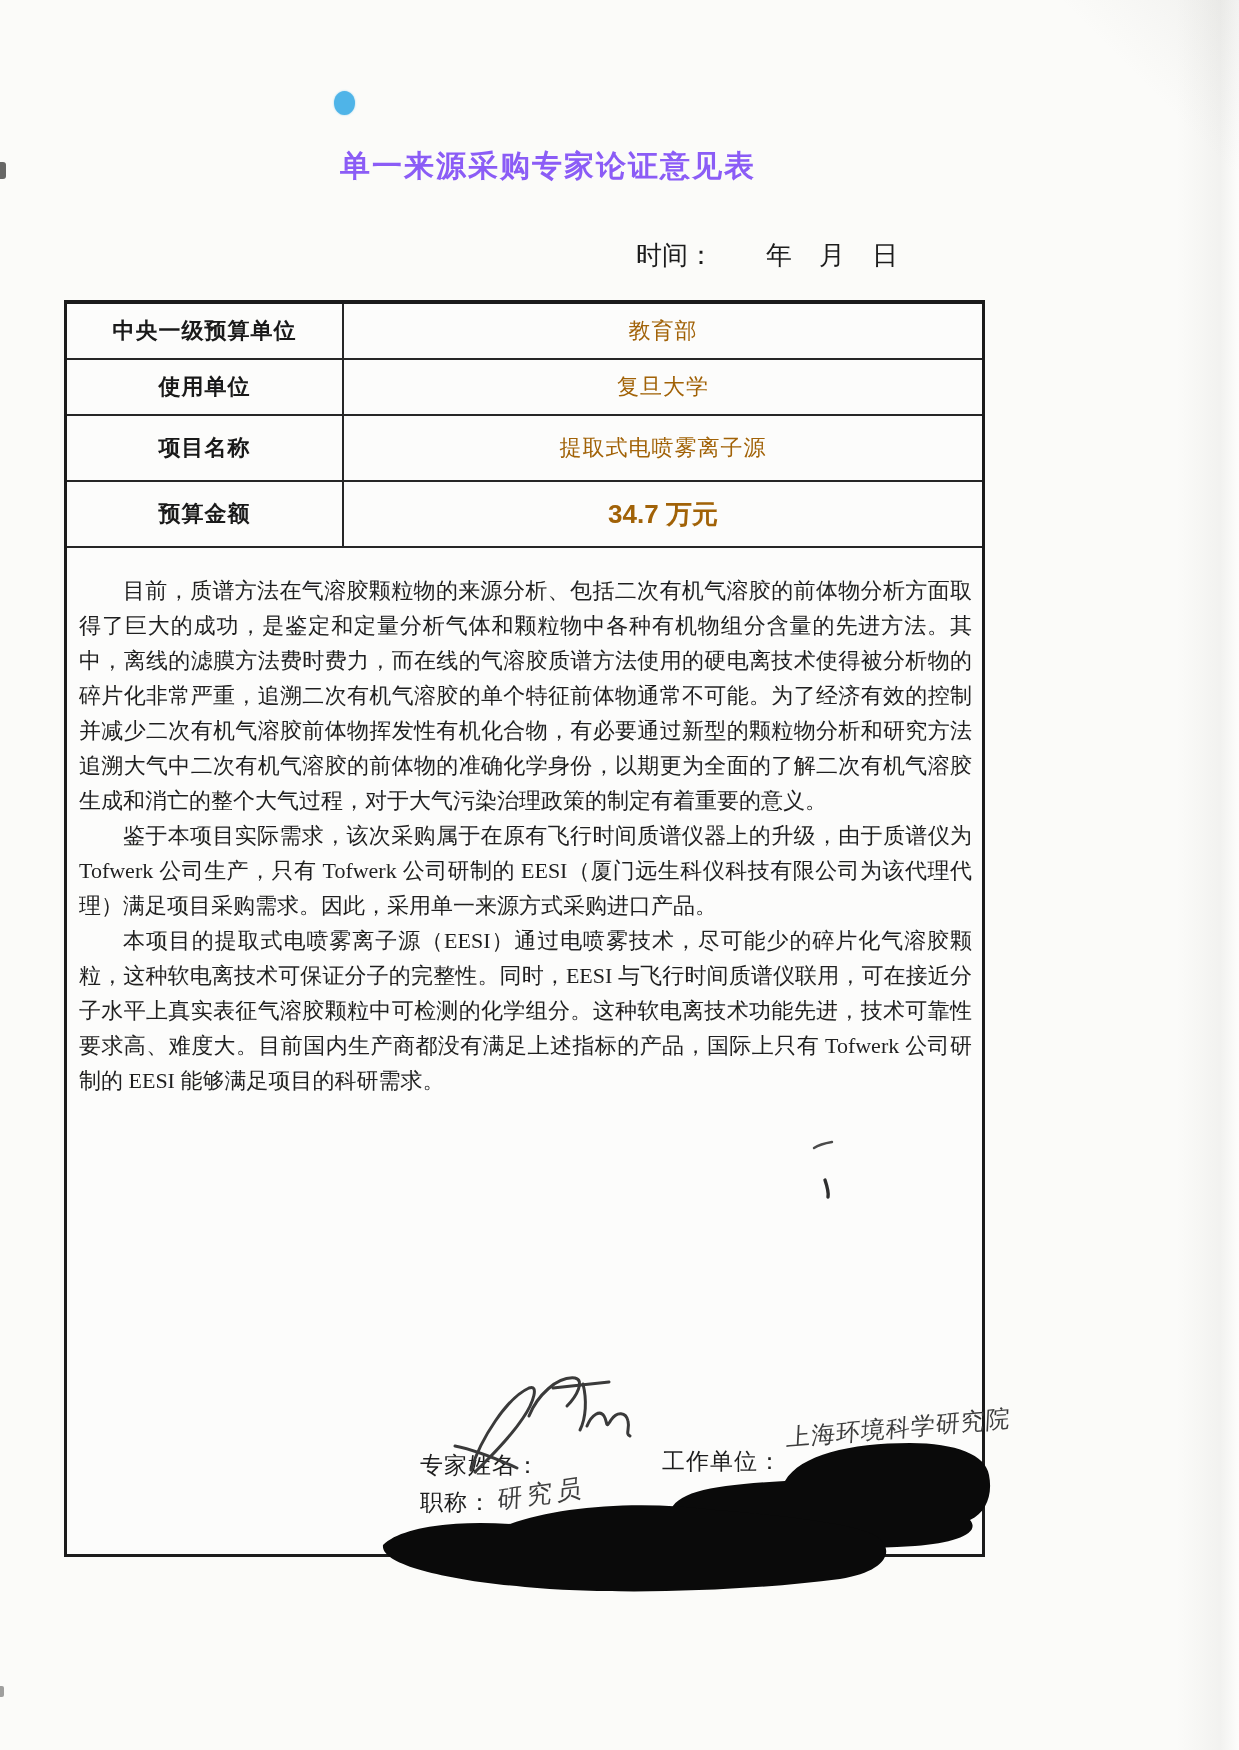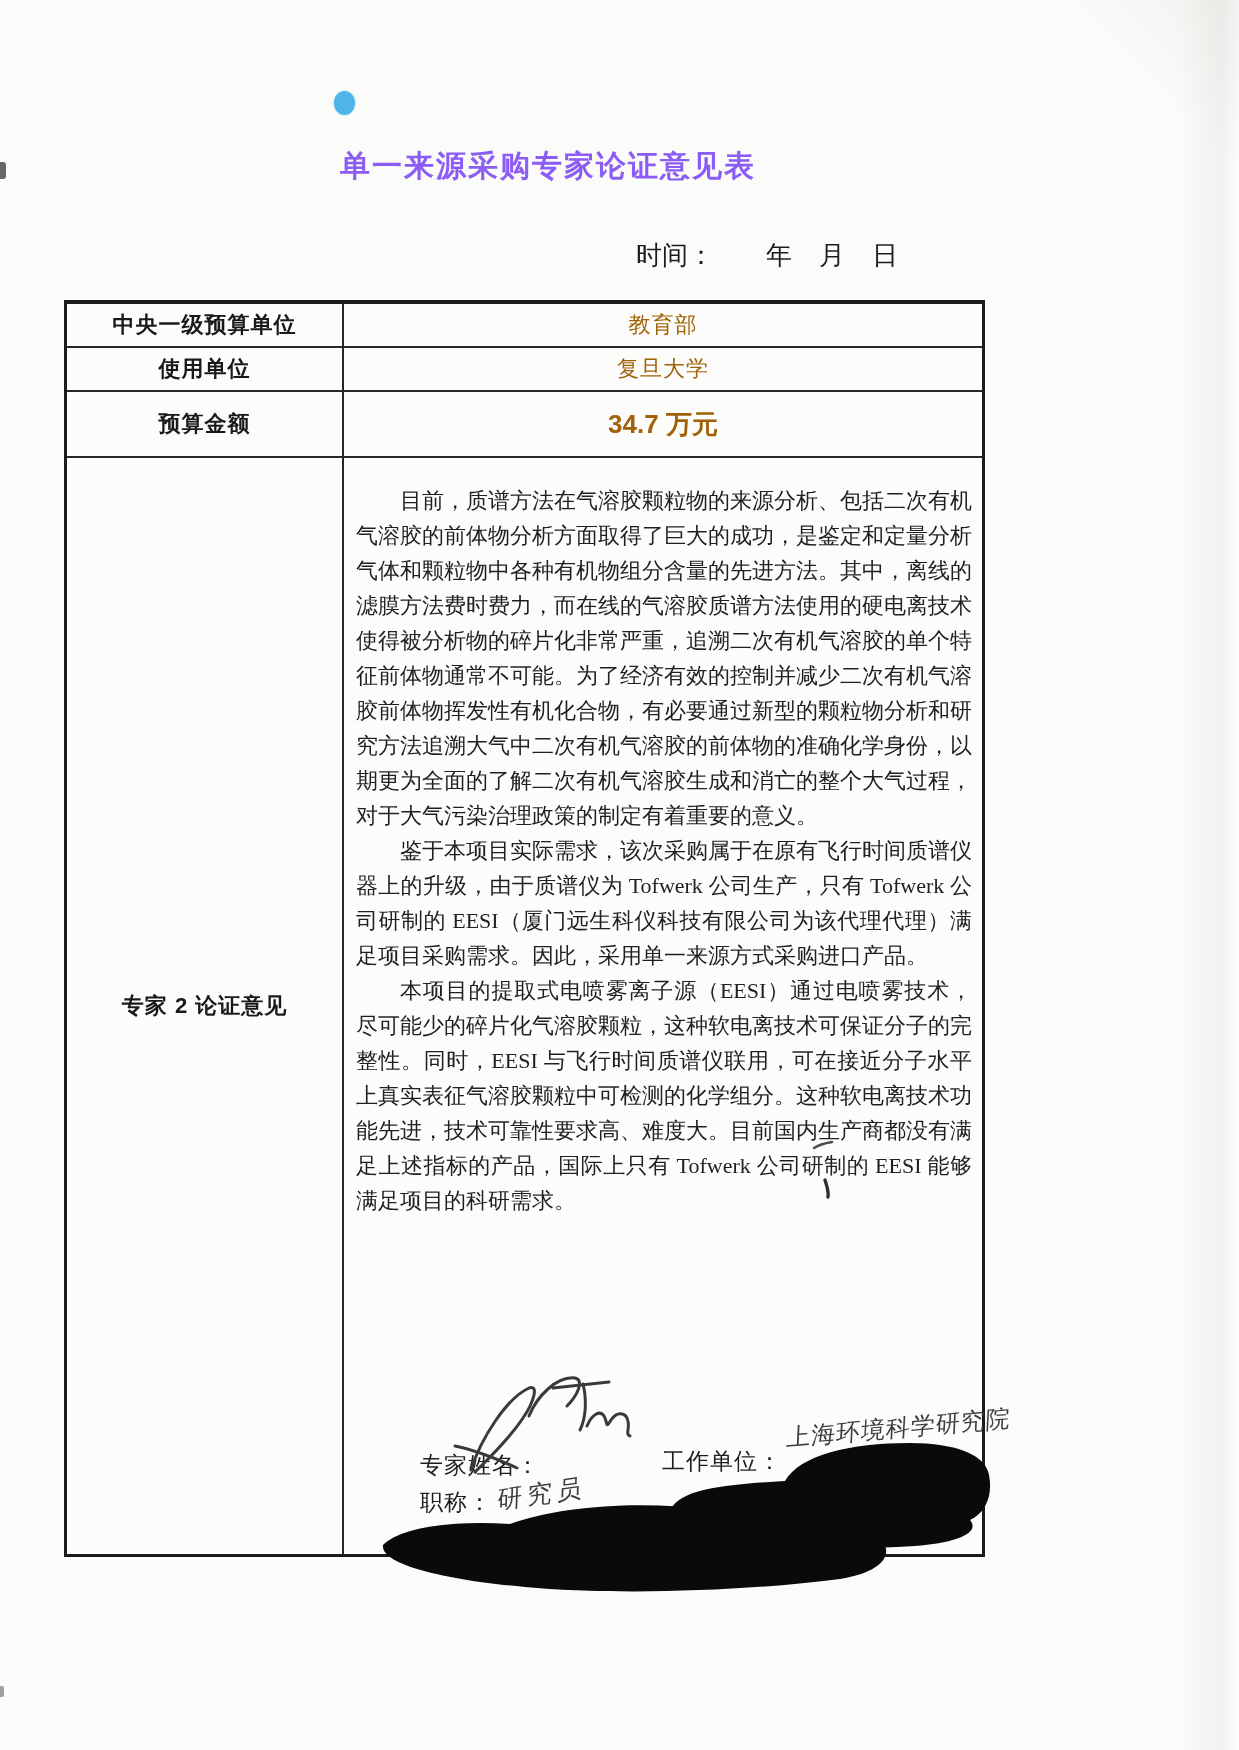--- a/index.html
+++ b/index.html
@@ -43,21 +43,21 @@
   }
   .date-line .gap-big { margin-left:52px; }
   .date-line .gap-mid { margin-left:27px; }
 
   .form-table {
     position:absolute; left:64px; top:300px; width:921px; height:1257px;
     border:3px solid #1b1b1b; border-top-width:4px;
     display:flex; flex-direction:column; background:rgba(255,255,255,.35);
   }
   .frow { display:flex; border-bottom:2px solid #262626; }
-  .h56 { height:44px; } .h66 { height:66px; }
+  .h56 { height:56px; } .h66 { height:66px; }
   .frow-opinion { flex:1; border-bottom:none; display:flex; }
   .cell-label {
     width:277px; border-right:2px solid #262626;
     display:flex; align-items:center; justify-content:center;
     font-family:"Liberation Sans","DejaVu Sans",sans-serif;
     font-weight:bold; font-size:22px; color:#191919; letter-spacing:1px;
   }
   .cell-value {
     flex:1; display:flex; align-items:center; justify-content:center;
     font-size:22px; color:#a16207; letter-spacing:1px;
@@ -110,30 +110,33 @@
   <div class="frow h56">
     <div class="cell-label">中央一级预算单位</div>
     <div class="cell-value">教育部</div>
   </div>
 
   <div class="frow h56">
     <div class="cell-label">使用单位</div>
     <div class="cell-value">复旦大学</div>
   </div>
 
+  <div class="frow h66">
+    <div class="cell-label">项目名称</div>
+    <div class="cell-value">提取式电喷雾离子源</div>
+  </div>
 
   <div class="frow h66">
     <div class="cell-label">预算金额</div>
     <div class="cell-value">
         <span class="value-amount">34.7 万元</span>
       </div>
   </div>
 
   <div class="frow-opinion">
-    <div class="cell-label">专家 2 论证意见</div>
     <div class="opinion-content">
       <p>目前，质谱方法在气溶胶颗粒物的来源分析、包括二次有机气溶胶的前体物分析方面取得了巨大的成功，是鉴定和定量分析气体和颗粒物中各种有机物组分含量的先进方法。其中，离线的滤膜方法费时费力，而在线的气溶胶质谱方法使用的硬电离技术使得被分析物的碎片化非常严重，追溯二次有机气溶胶的单个特征前体物通常不可能。为了经济有效的控制并减少二次有机气溶胶前体物挥发性有机化合物，有必要通过新型的颗粒物分析和研究方法追溯大气中二次有机气溶胶的前体物的准确化学身份，以期更为全面的了解二次有机气溶胶生成和消亡的整个大气过程，对于大气污染治理政策的制定有着重要的意义。</p>
       <p>鉴于本项目实际需求，该次采购属于在原有飞行时间质谱仪器上的升级，由于质谱仪为 Tofwerk 公司生产，只有 Tofwerk 公司研制的 EESI（厦门远生科仪科技有限公司为该代理代理）满足项目采购需求。因此，采用单一来源方式采购进口产品。</p>
       <p>本项目的提取式电喷雾离子源（EESI）通过电喷雾技术，尽可能少的碎片化气溶胶颗粒，这种软电离技术可保证分子的完整性。同时，EESI 与飞行时间质谱仪联用，可在接近分子水平上真实表征气溶胶颗粒中可检测的化学组分。这种软电离技术功能先进，技术可靠性要求高、难度大。目前国内生产商都没有满足上述指标的产品，国际上只有 Tofwerk 公司研制的 EESI 能够满足项目的科研需求。</p>
     </div>
   </div>
 
 </div>
 
 <svg class="ink-svg" width="44" height="70" viewBox="0 0 44 70">

